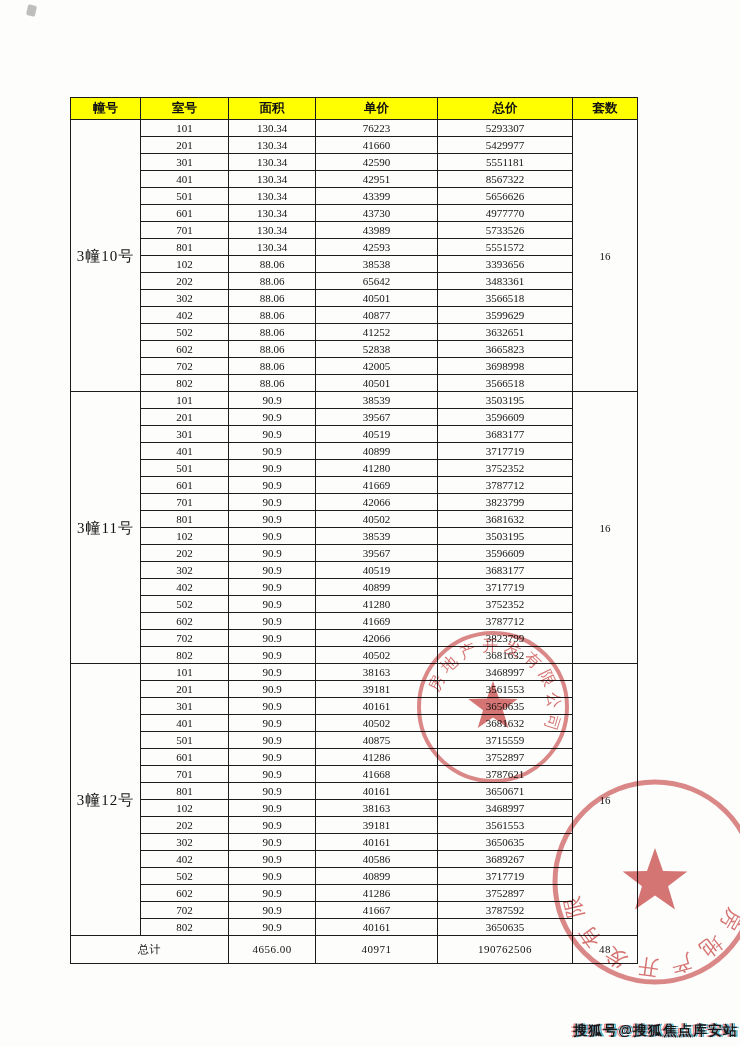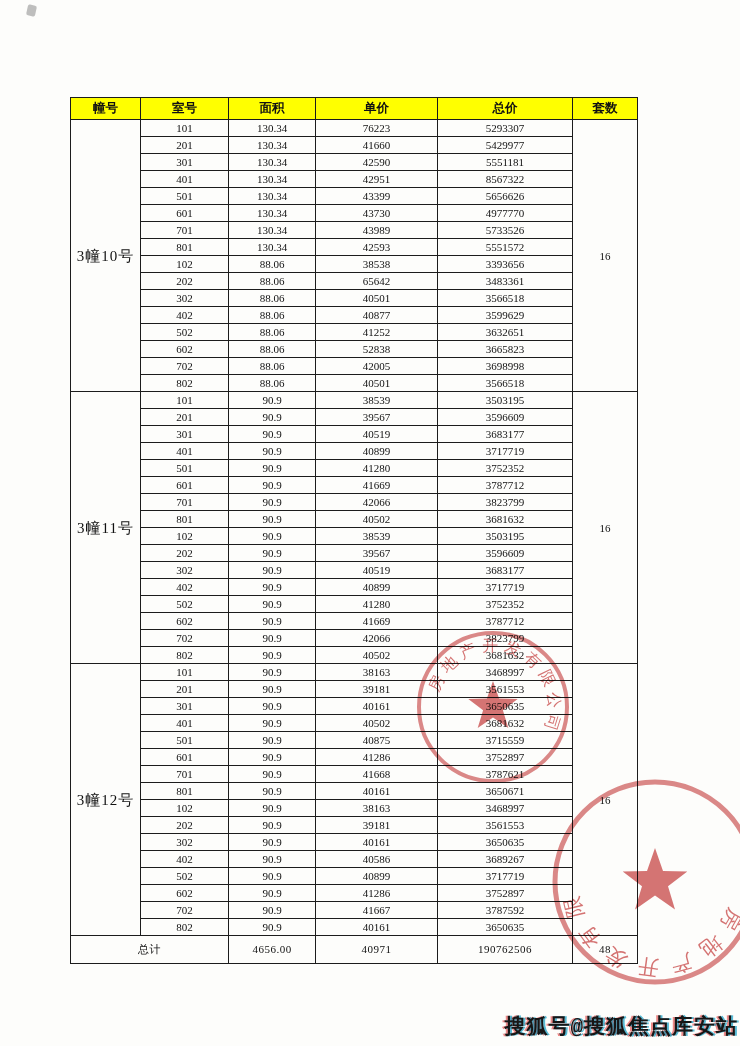--- a/index.html
+++ b/index.html
@@ -50,22 +50,22 @@
     letter-spacing:.5px;
   }
   .stamp{
     position:absolute;
     mix-blend-mode:multiply;
     pointer-events:none;
   }
   .watermark{
     position:absolute;
     right:2px;bottom:6px;
-    font-family:Liberation Mono, monospace;
-    font-size:21px;font-weight:bold;letter-spacing:1px;
+    font-family:Liberation Sans, sans-serif;
+    font-size:14px;font-weight:bold;letter-spacing:1px;
     color:#161616;
     text-shadow:2px 0 0 rgba(0,150,190,.65), -2px 0 0 rgba(225,60,60,.6);
     white-space:nowrap;
   }
 </style>
 </head>
 <body>
 
 <div class="page">
 

